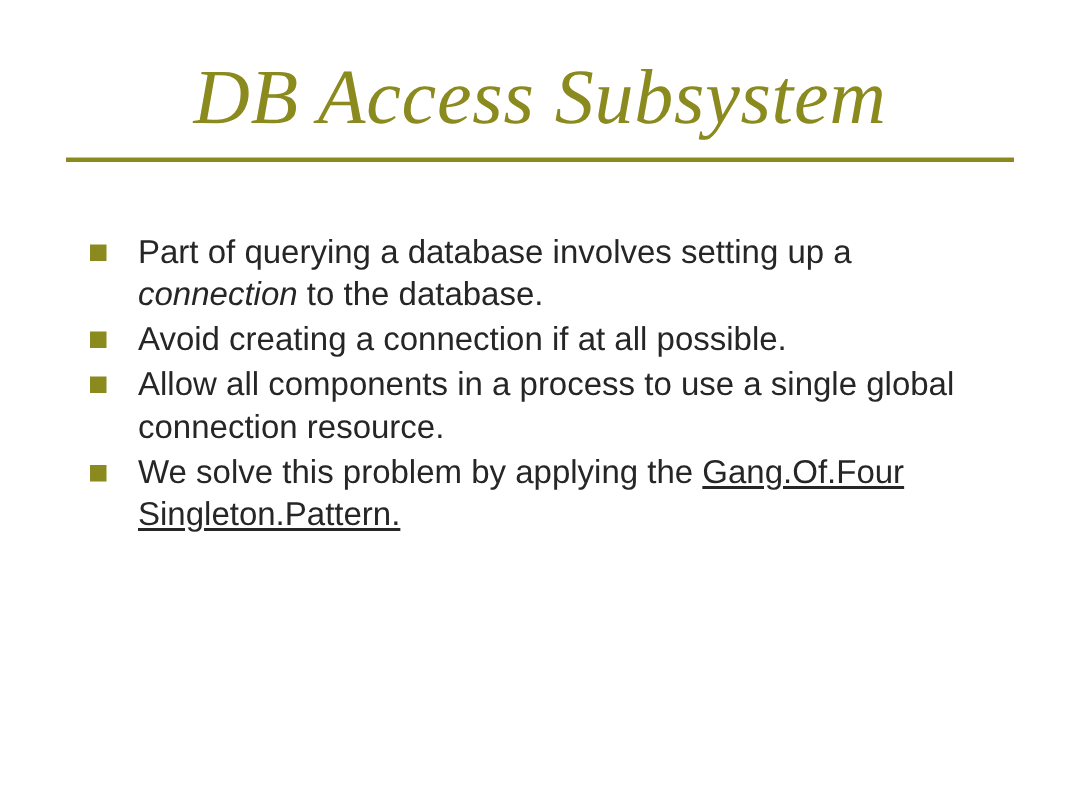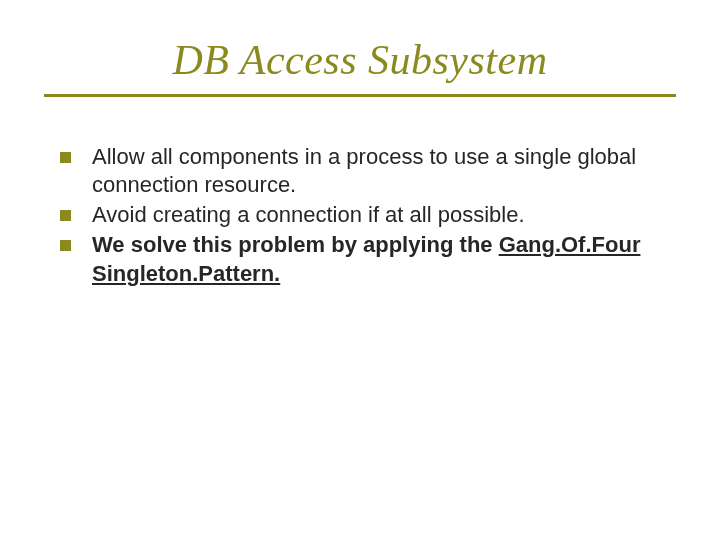--- a/index.html
+++ b/index.html
@@ -15,21 +15,21 @@
   .slide {
     position: relative;
     width: 720px;
     height: 540px;
     box-sizing: border-box;
   }
   .title {
     font-family: "Times New Roman", Times, serif;
     font-style: italic;
     font-weight: 400;
-    font-size: 42px;
+    font-size: 52px;
     color: #8a8a1f;
     text-align: center;
     margin: 0;
     padding-top: 36px;
     padding-bottom: 10px;
     letter-spacing: 0.5px;
   }
   .rule {
     height: 0;
     border: none;
@@ -56,37 +56,40 @@
     content: "";
     position: absolute;
     left: 4px;
     top: 9px;
     width: 11px;
     height: 11px;
     background: #8a8a1f;
   }
   .italic { font-style: italic; }
   .underline { text-decoration: underline; }
-  .group2 { margin-top: 34px; font-weight: bold; }
+  .group2 { margin-top: 34px; }
 </style>
 </head>
 <body>
 
 <div class="slide">
   <h1 class="title">DB Access Subsystem</h1>
   <hr class="rule">
 
   <div class="body">
 
     <ul class="bullets">
       <li>
-        <span>Allow all components in a process to use a single global connection resource.</span>
+        <span>Part of querying a database involves setting up a </span><span class="italic">connection</span><span> to the database.</span>
       </li>
       <li>
         <span>Avoid creating a connection if at all possible.</span>
+      </li>
+      <li>
+        <span>Allow all components in a process to use a single global connection resource.</span>
       </li>
     </ul>
 
     <ul class="bullets group2">
       <li>
         <span> We solve this problem by applying the </span><span class="underline">Gang.Of.Four</span><span> </span><span class="underline">Singleton.Pattern.</span><span></span>
       </li>
     </ul>
 
   </div>

